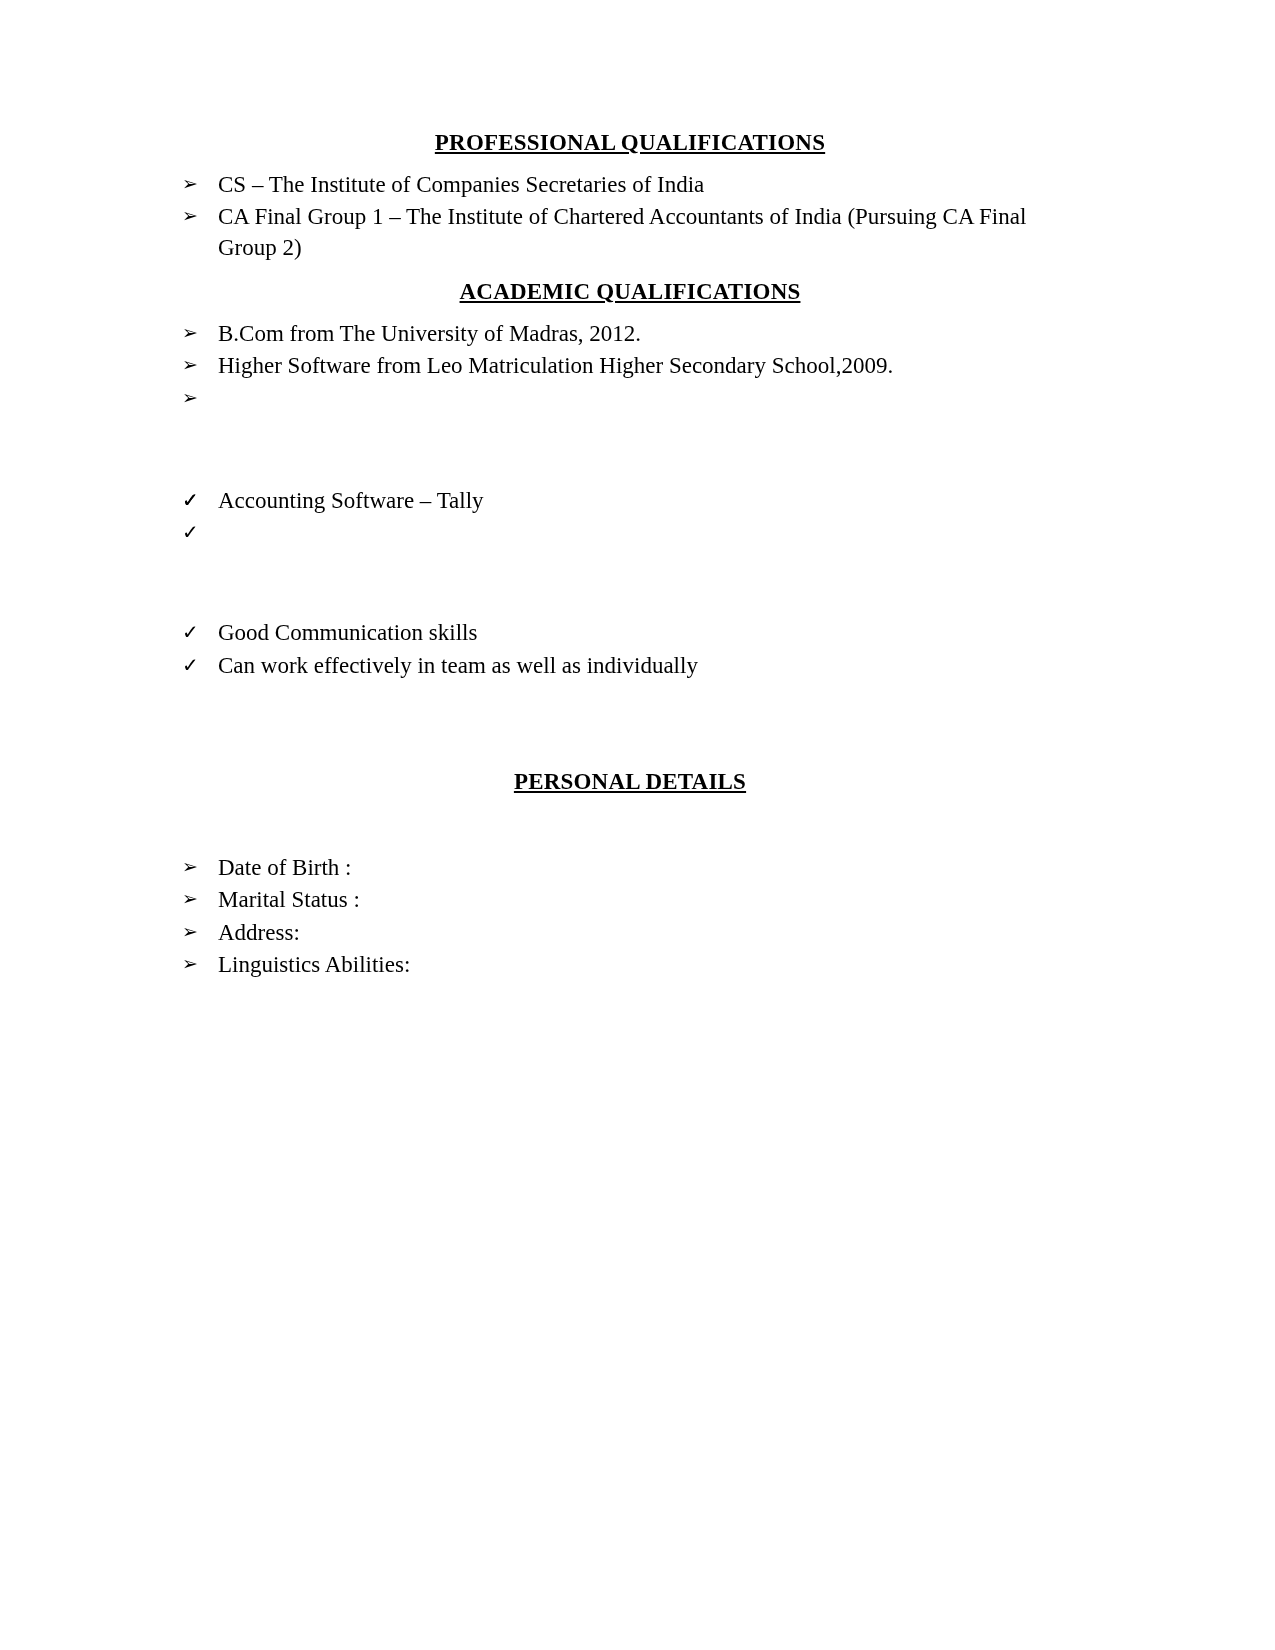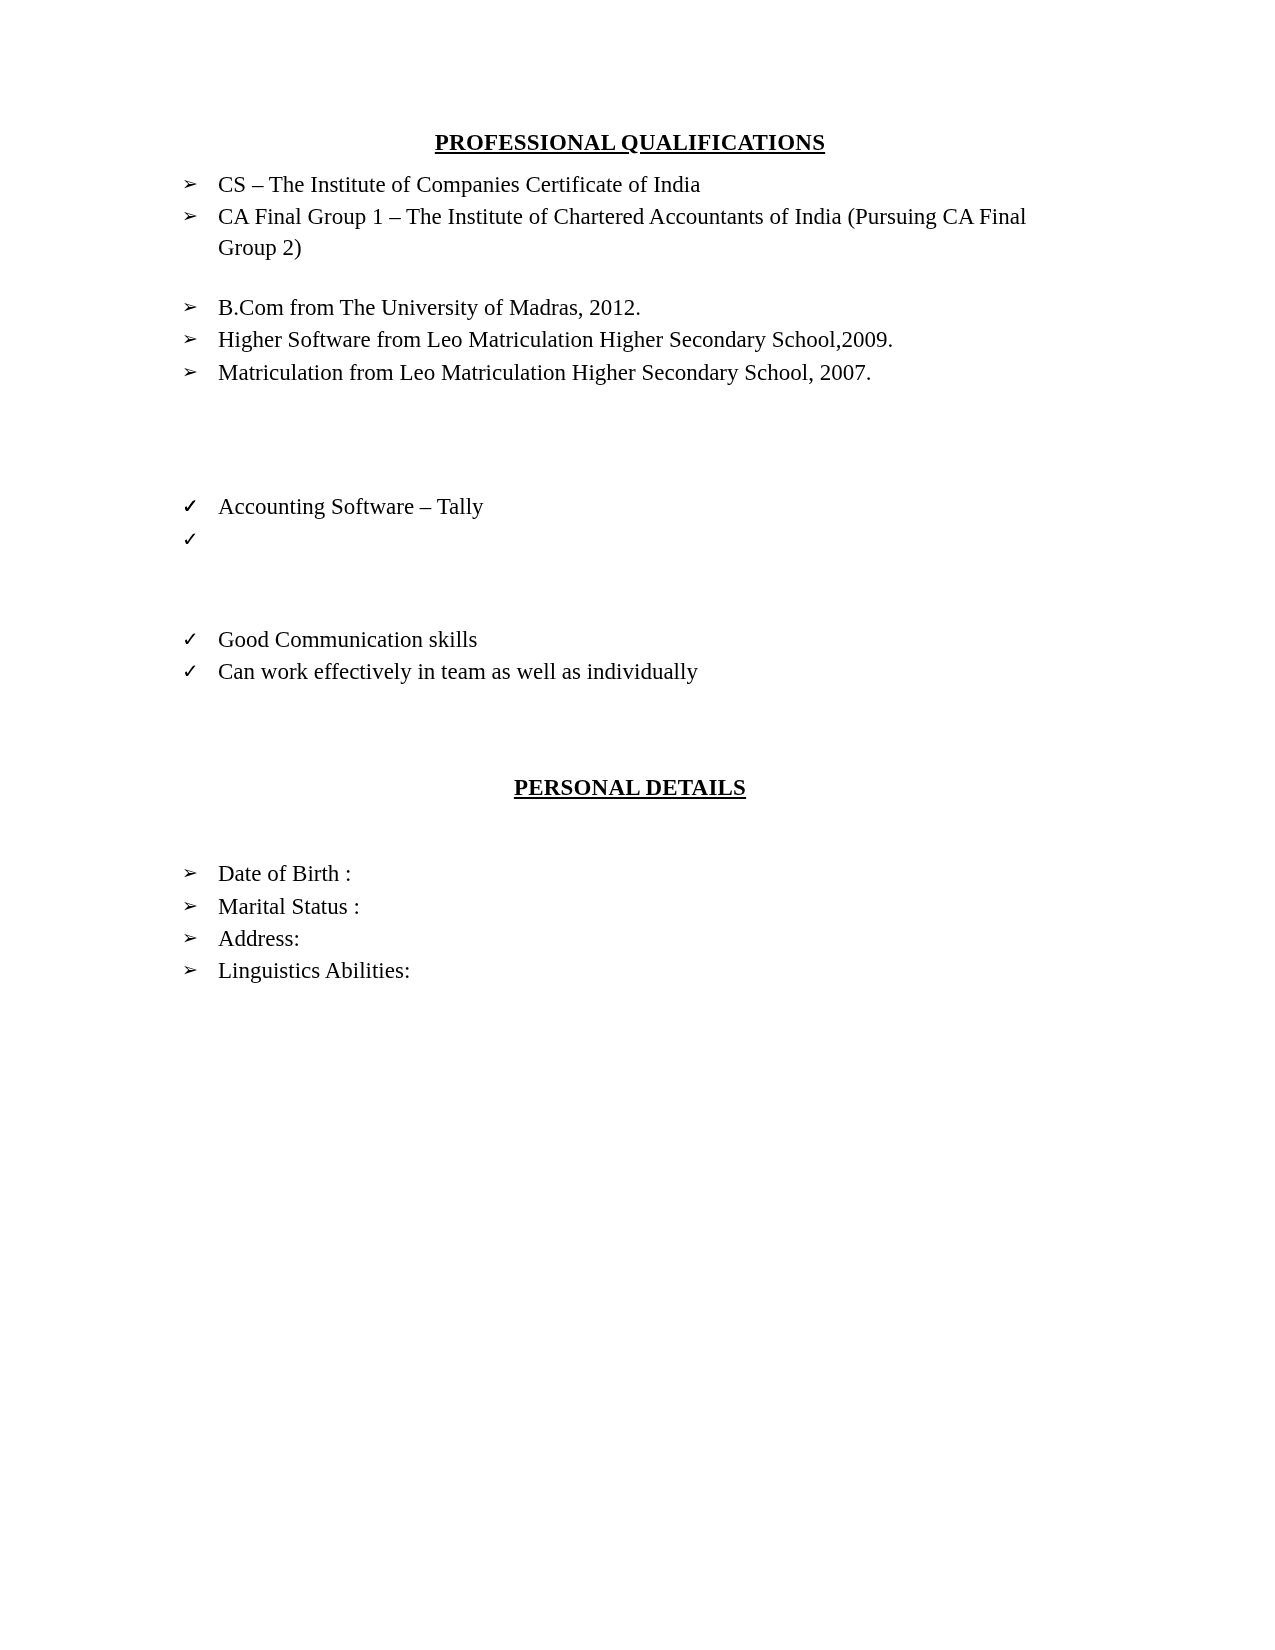--- a/index.html
+++ b/index.html
@@ -82,43 +82,45 @@
 <div class="page">
   <div class="content">
 
     <h2 class="section-heading">
       <span>PROFESSIONAL QUALIFICATIONS</span>
     </h2>
     <div class="gap-sm"></div>
     <ul class="bullets block-prof">
       <li>
         <span class="marker">➢</span>
-        <span>CS – The Institute of Companies Certificate of India</span>
+        <span>CS – The Institute of Companies Secretaries of India</span>
       </li>
       <li>
         <span class="marker">➢</span>
         <span>CA Final Group 1 – The Institute of Chartered Accountants of India  (Pursuing CA Final Group 2)</span>
       </li>
     </ul>
 
     <div class="gap-sm"></div>
 
+    <h2 class="section-heading">
+      <span>ACADEMIC QUALIFICATIONS</span>
+    </h2>
     <div class="gap-sm"></div>
     <ul class="bullets">
       <li>
         <span class="marker">➢</span>
         <span>B.Com from The University of Madras, 2012.</span>
       </li>
       <li>
         <span class="marker">➢</span>
         <span>Higher Software from Leo Matriculation Higher Secondary School,2009.</span>
       </li>
       <li>
         <span class="marker">➢</span>
-        <span>Matriculation from Leo Matriculation Higher Secondary School, 2007.</span>
       </li>
     </ul>
 
     <div class="gap-xl"></div>
 
     <div class="gap-sm"></div>
     <ul class="bullets check">
       <li>
         <span class="marker">✓</span>
       </li>

